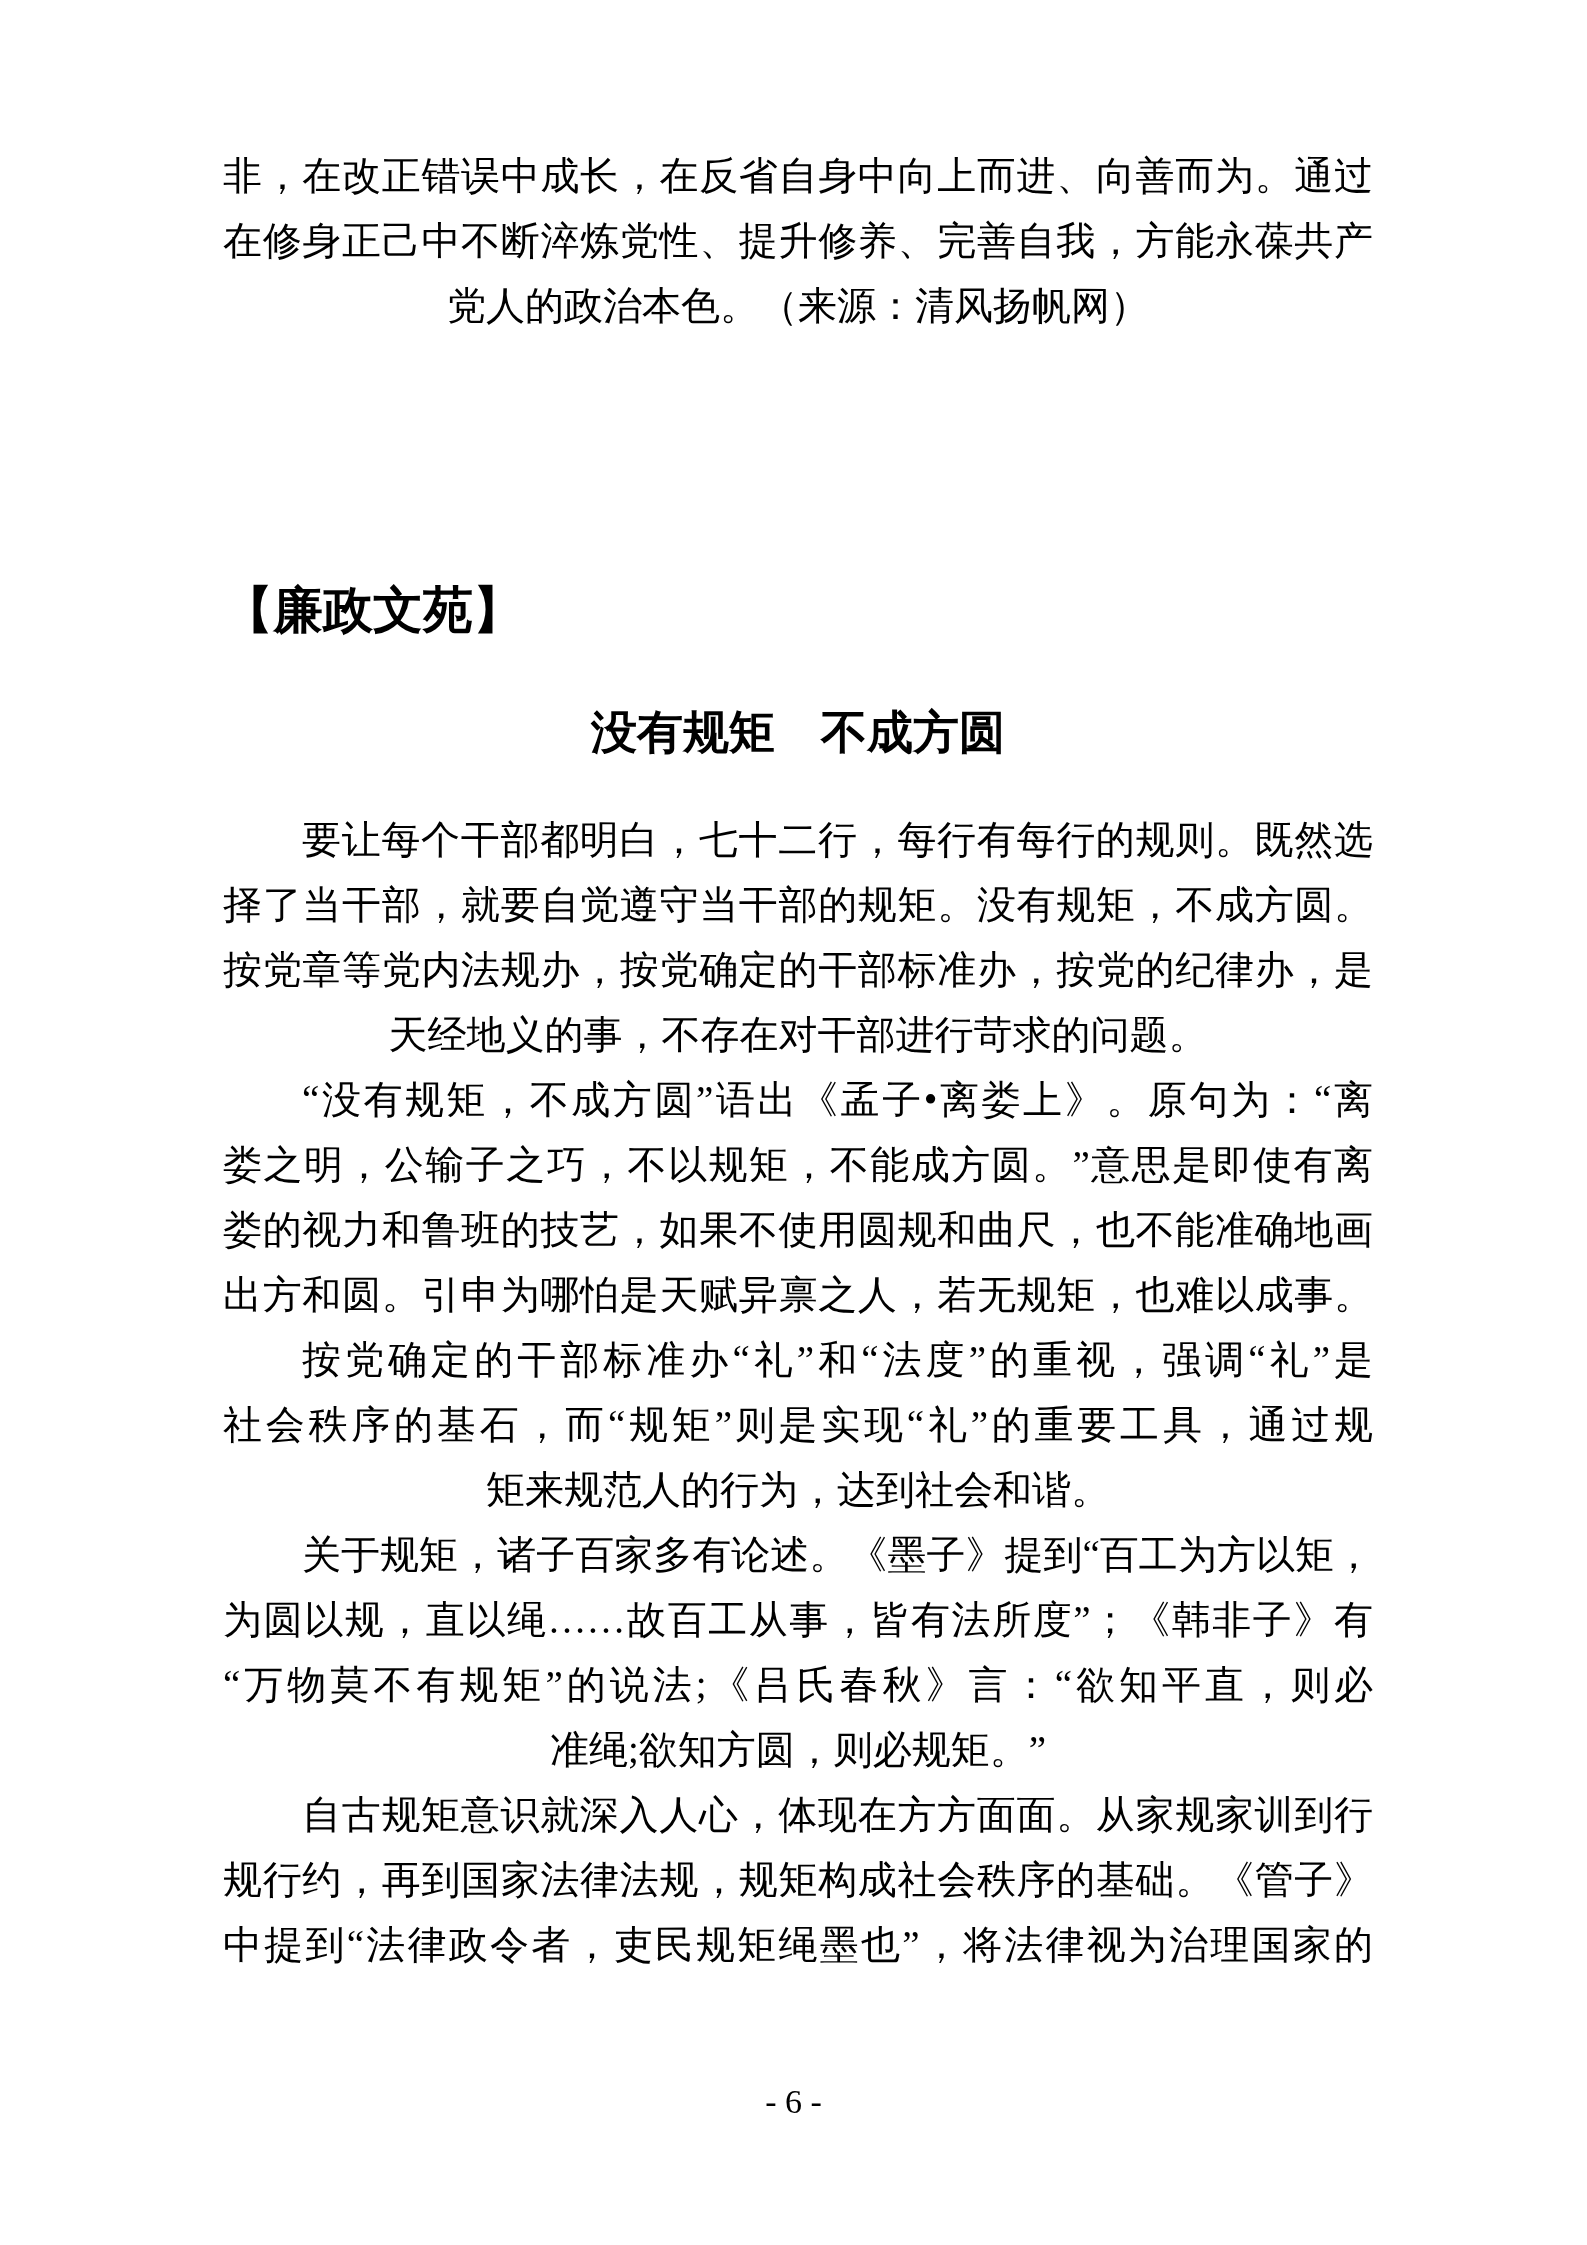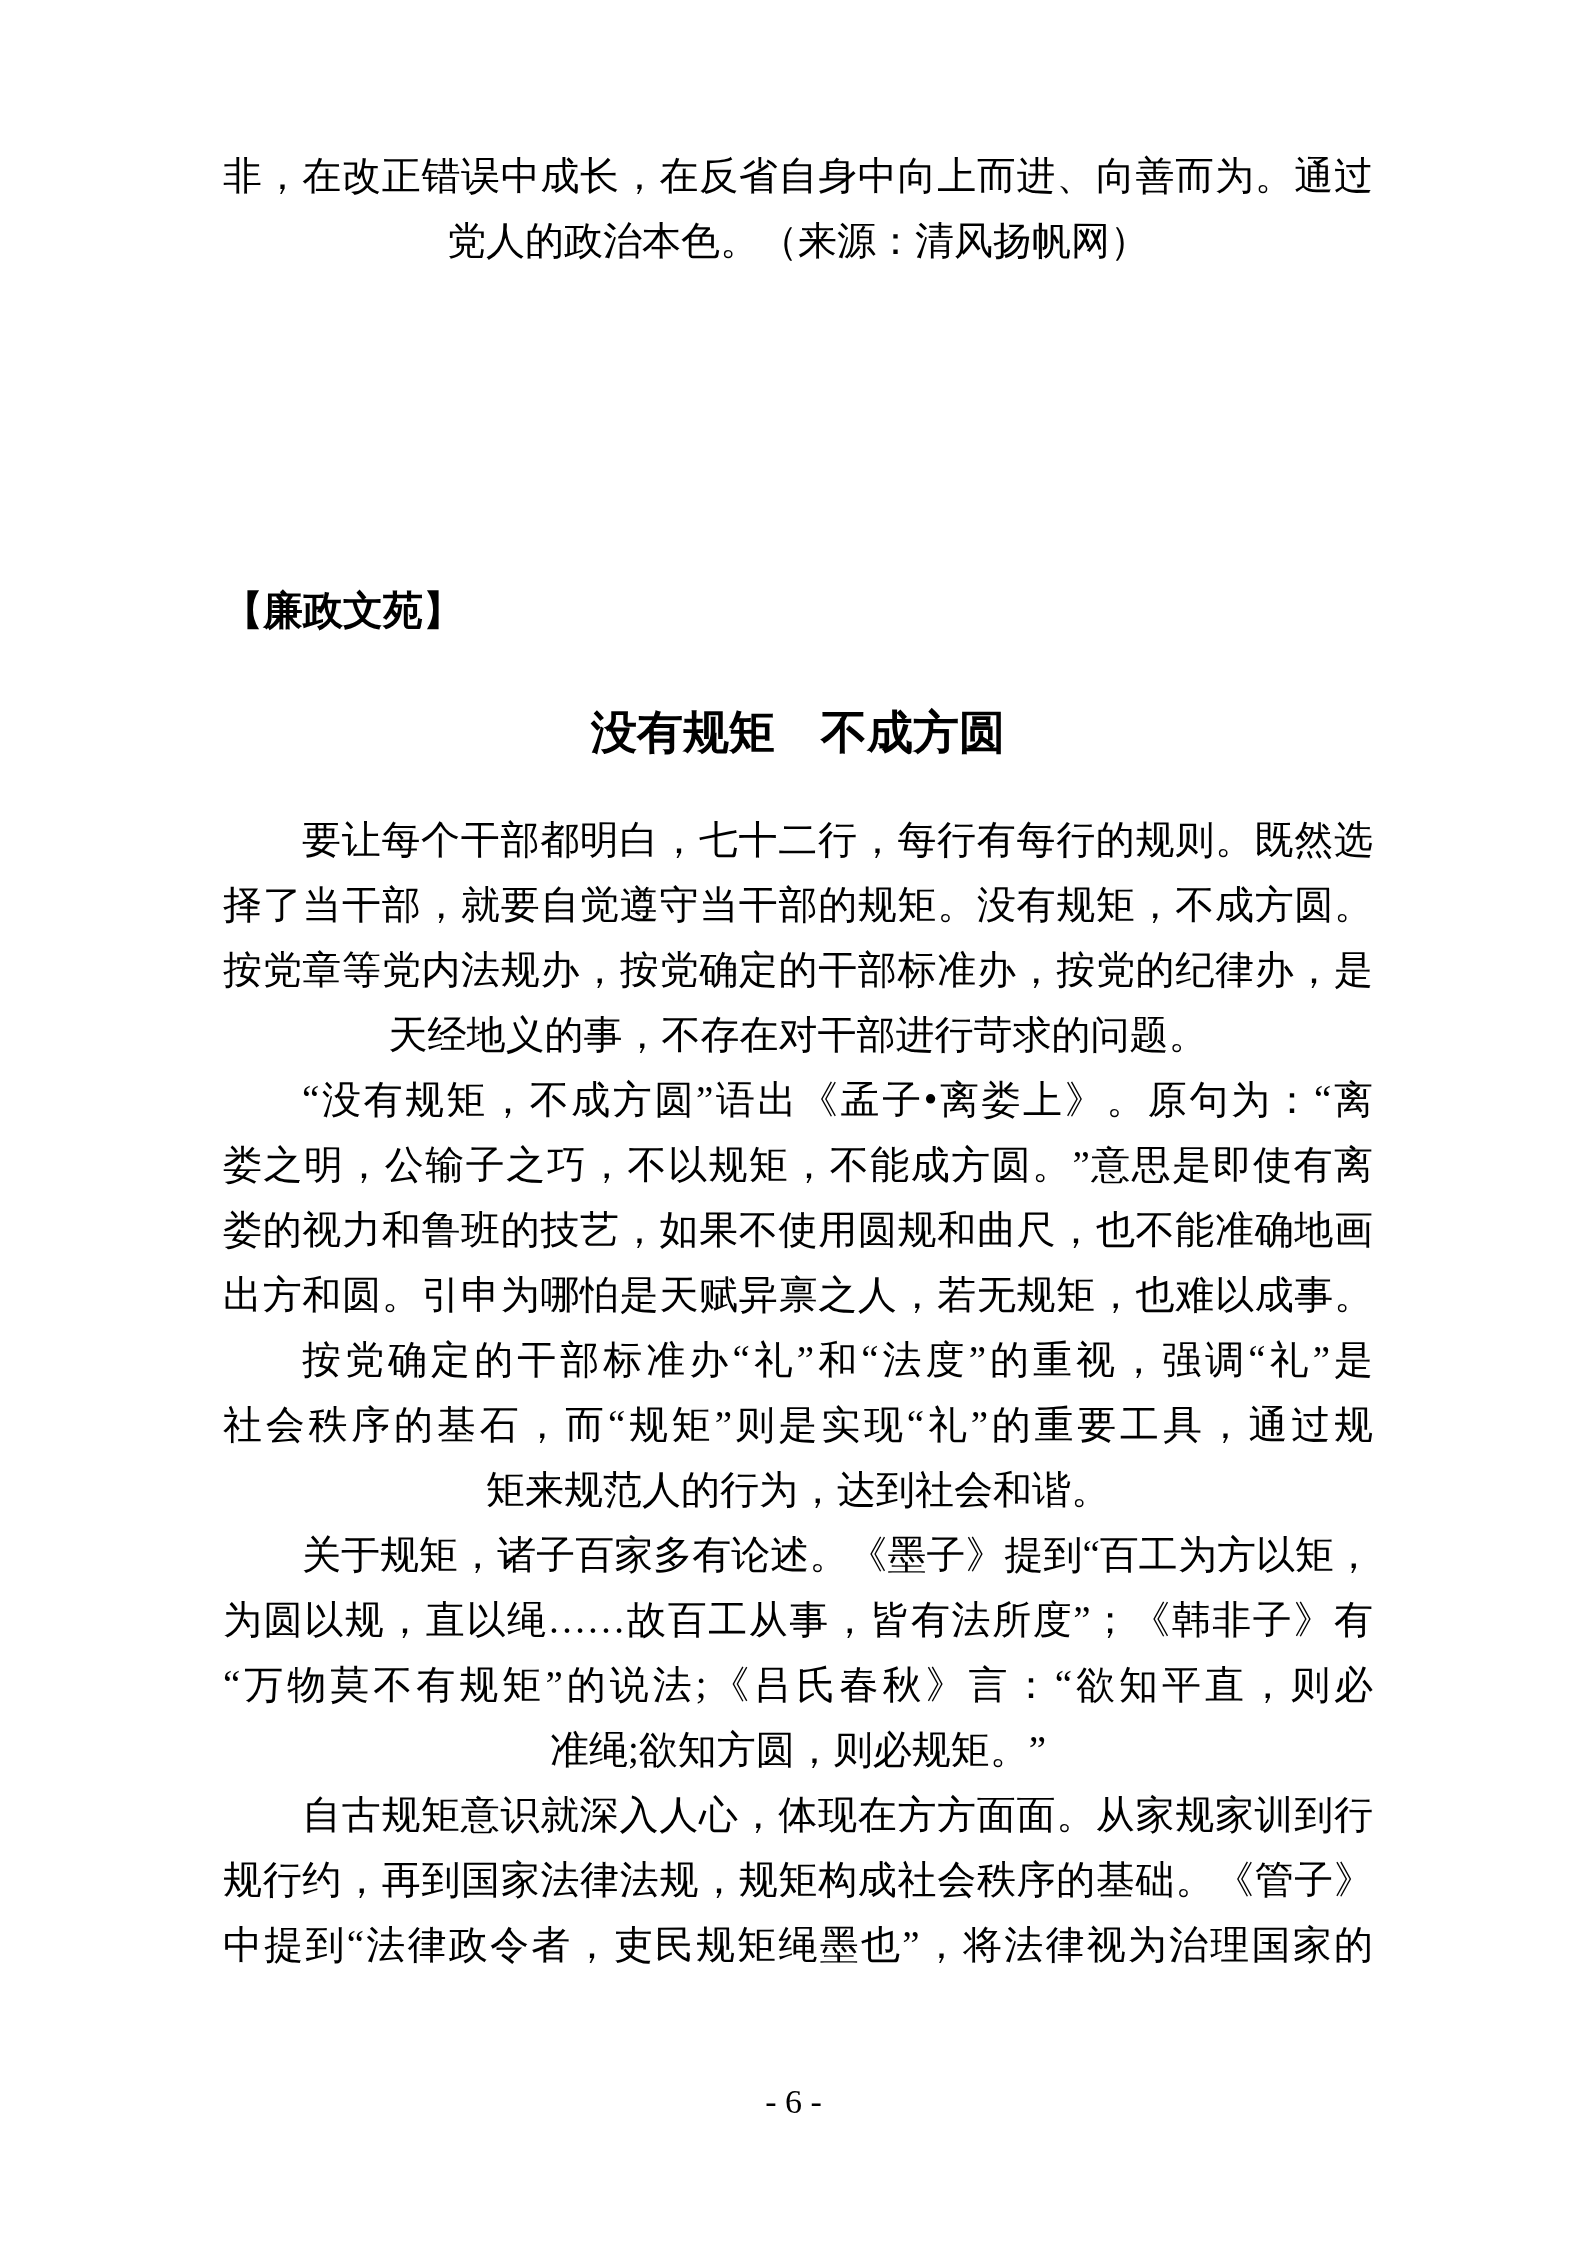--- a/index.html
+++ b/index.html
@@ -15,21 +15,21 @@
     color: #000000;
     font-family: "Liberation Serif", "DejaVu Serif", serif;
     overflow: hidden;
   }
   .textcol {
     position: absolute;
     left: 223px;
     width: 1150px;
   }
   #intro-paragraph    { top: 143px; }
-  #section-header     { top: 578px; font-size: 40px; line-height: 65px; font-weight: bold; }
+  #section-header     { top: 578px; font-size: 50px; line-height: 65px; font-weight: bold; }
   #article-title      { top: 700px; font-size: 46px; line-height: 65px; font-weight: bold; text-align: center; }
   #article-body       { top: 807px; }
   .line {
     font-size: 39px;
     line-height: 65px;
     height: 65px;
     text-align: center;
   }
   .line.just {
     text-align: justify;
@@ -48,20 +48,21 @@
     line-height: 40px;
   }
 </style>
 </head>
 <body>
 
 <div class="page">
 
   <div class="textcol" id="intro-paragraph">
       <div class="line just">非，在改正错误中成长，在反省自身中向上而进、向善而为。通过</div>
+      <div class="line just">在修身正己中不断淬炼党性、提升修养、完善自我，方能永葆共产</div>
       <div class="line">党人的政治本色。（来源：清风扬帆网）</div>
     </div>
 
   <div class="textcol" id="section-header">【廉政文苑】</div>
 
   <div class="textcol" id="article-title">没有规矩　不成方圆</div>
 
   <div class="textcol" id="article-body">
       <div>
         <div class="line just ind">要让每个干部都明白，七十二行，每行有每行的规则。既然选</div>

